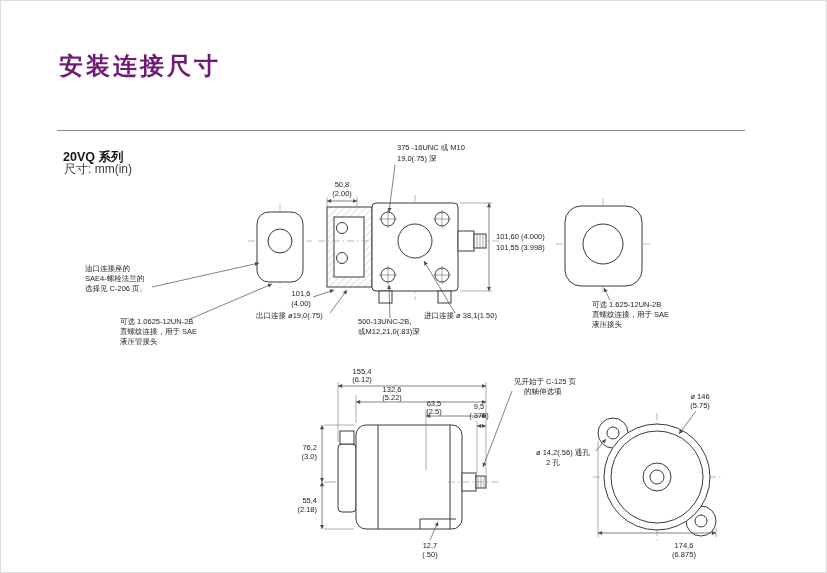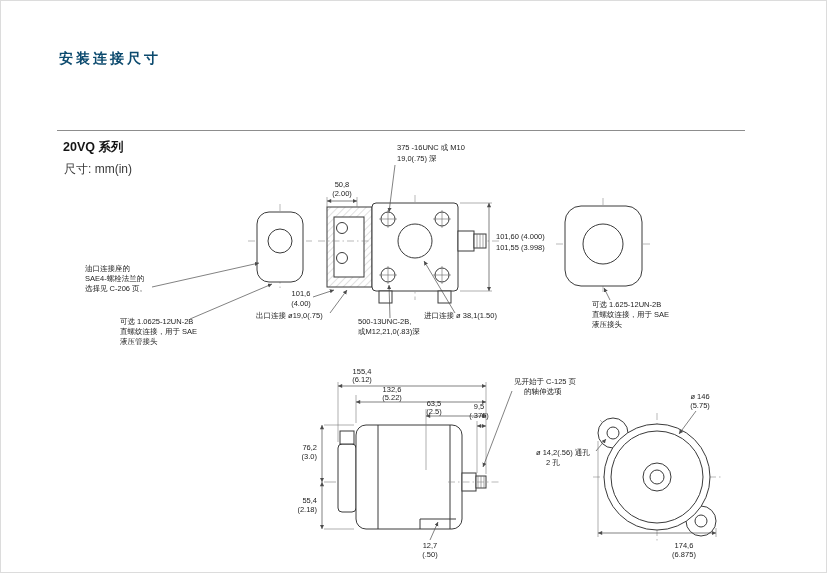--- a/index.html
+++ b/index.html
@@ -1,24 +1,24 @@
 <!DOCTYPE html>
 <html><head>
 <meta charset="utf-8">
 <style>
   html,body { margin:0; padding:0; }
   body {
     width:827px; height:573px; position:relative; background:#fff;
     font-family:"Liberation Sans", sans-serif; overflow:hidden;
   }
   .frame { position:absolute; inset:0; border:1px solid #dcdcdc; pointer-events:none; }
-  .title { position:absolute; left:59px; top:50px; font-size:14px; font-weight:700;
-           letter-spacing:3px; color:#0c4a6e; margin:0; }
+  .title { position:absolute; left:59px; top:50px; font-size:24px; font-weight:700;
+           letter-spacing:3px; color:#701a75; margin:0; }
   .rule  { position:absolute; left:57px; top:130px; width:688px; height:1px; background:#8d8d8d; }
-  .series{ position:absolute; left:63px; top:139px; font-size:12.5px; font-weight:700; color:#151515; }
+  .series{ position:absolute; left:63px; top:149px; font-size:12.5px; font-weight:700; color:#151515; }
   .units { position:absolute; left:64px; top:161px; font-size:12px; color:#3a3a3a; }
   svg.drawing { position:absolute; left:0; top:130px; }
 
   
   .ln  { stroke:#3a3a3a; stroke-width:1; fill:none; }
   .fil { stroke:#3a3a3a; stroke-width:1; fill:#ffffff; }
   .cl  { stroke:#8a8a8a; stroke-width:0.6; stroke-dasharray:7 3 1.5 3; fill:none; }
   .dim { stroke:#4c4c4c; stroke-width:0.7; fill:none; }
   .ext { stroke:#7a7a7a; stroke-width:0.6; }
   .tick{ stroke:#6a6a6a; stroke-width:0.6; }

